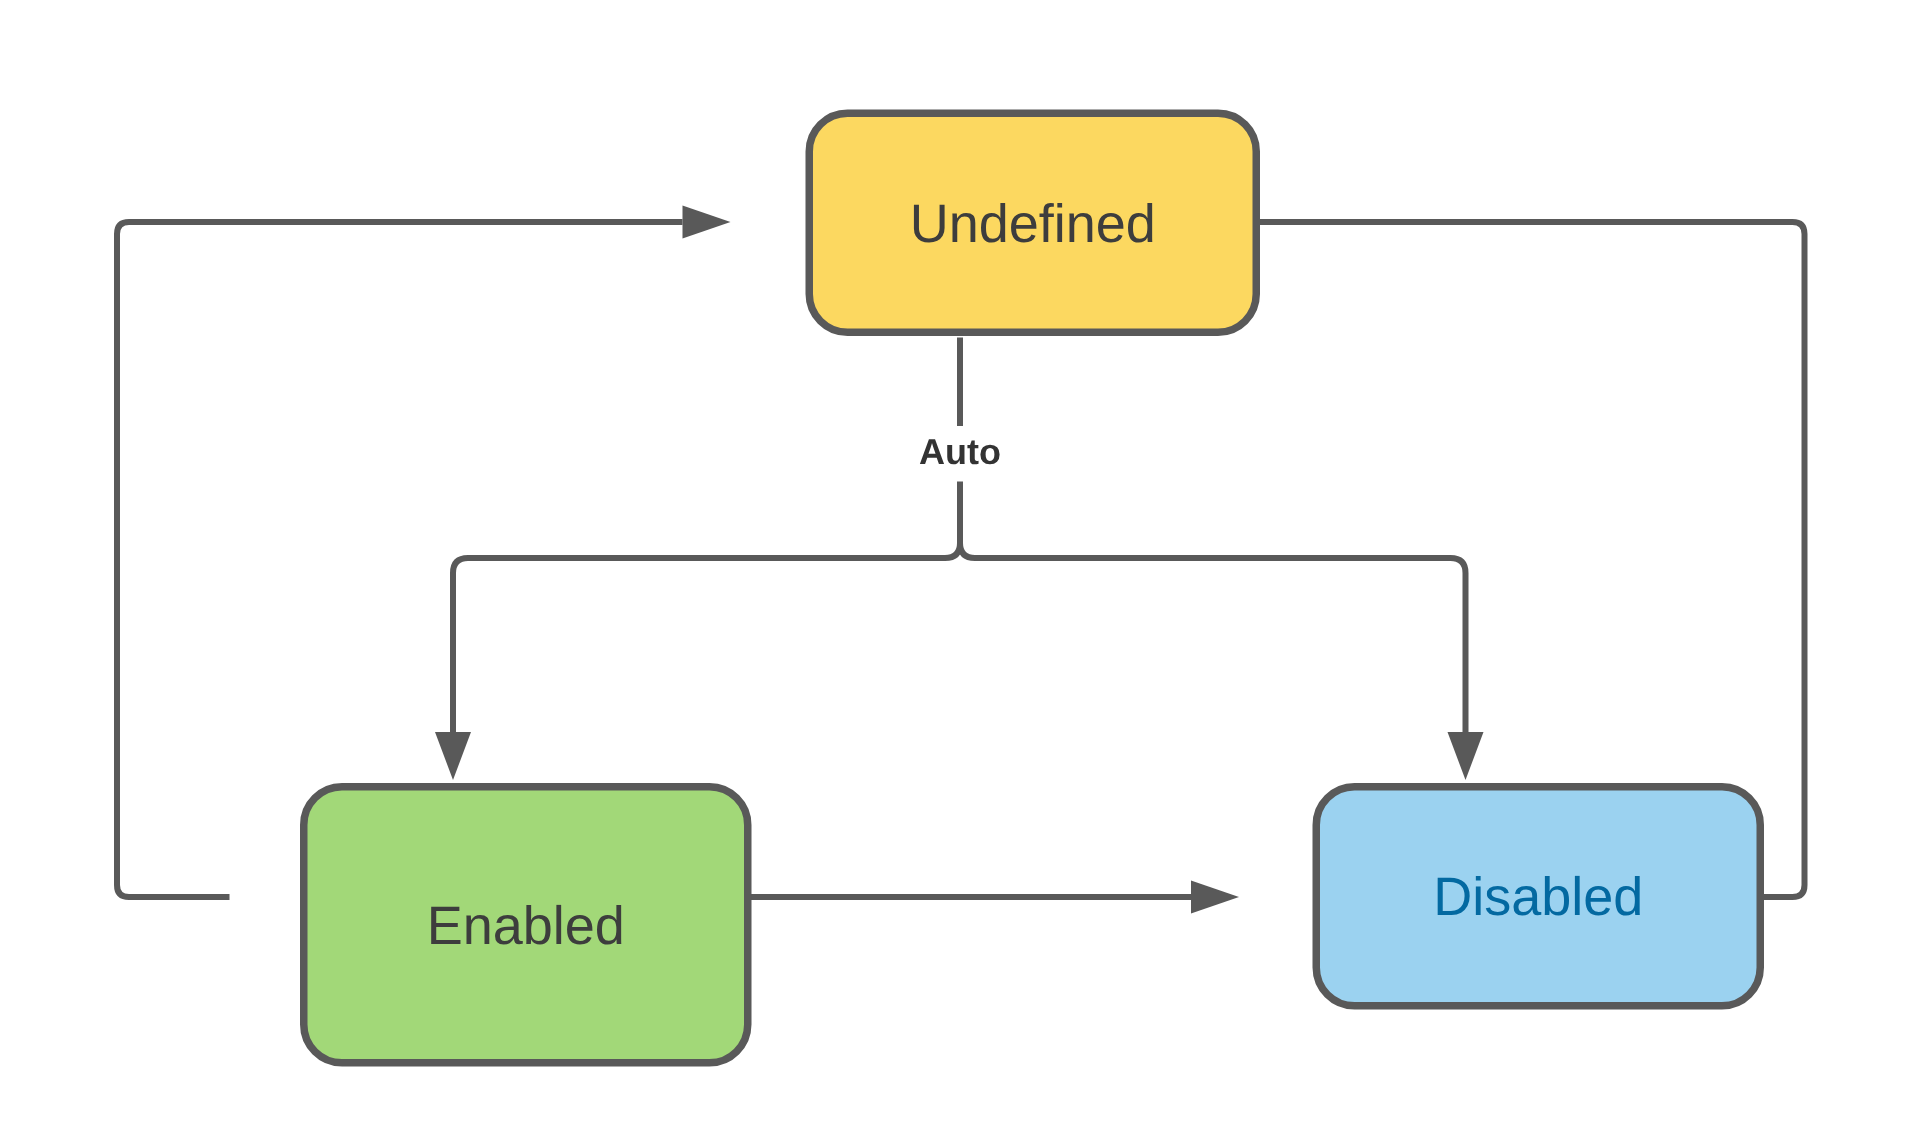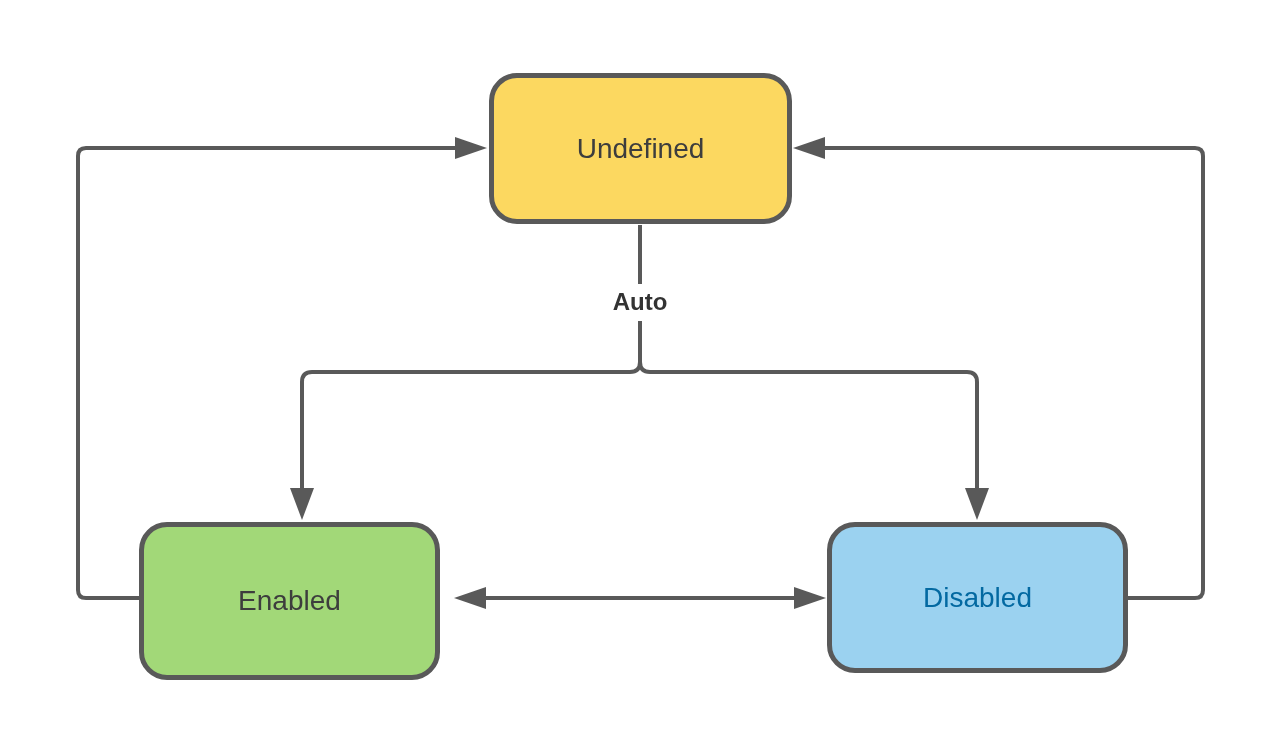--- a/index.html
+++ b/index.html
@@ -27,25 +27,26 @@
     stroke-width: 4;
   }
   .node {
     position: absolute;
     box-sizing: border-box;
     border: 5px solid #595959;
     border-radius: 28px;
     display: flex;
     align-items: center;
     justify-content: center;
-    font-size: 28px;
+    font-size: 36px;
     color: #3d3d3d;
+    margin-left: 48px;
   }
   .node-undefined { left: 489px; top: 73px;  width: 303px; height: 151px; }
-  .node-enabled   { left: 139px; top: 522px; width: 301px; height: 158px; }
+  .node-enabled   { left: 152px; top: 522px; width: 301px; height: 189px; }
   .node-disabled  { left: 827px; top: 522px; width: 301px; height: 151px; }
   .edge-label {
     position: absolute;
     left: 640px;
     top: 302px;
     transform: translate(-50%, -50%);
     font-size: 24px;
     font-weight: 700;
     color: #333333;
     background: #ffffff;

